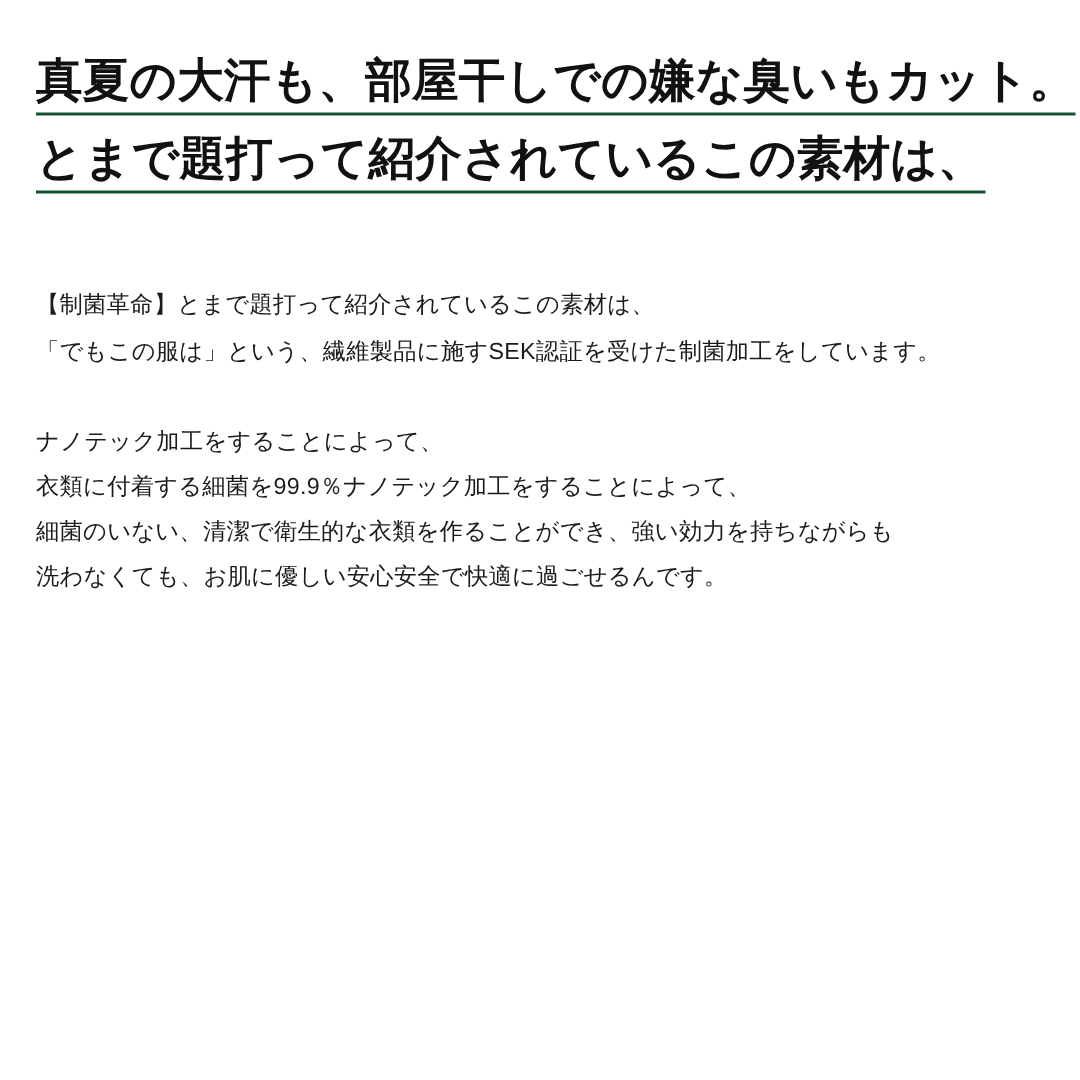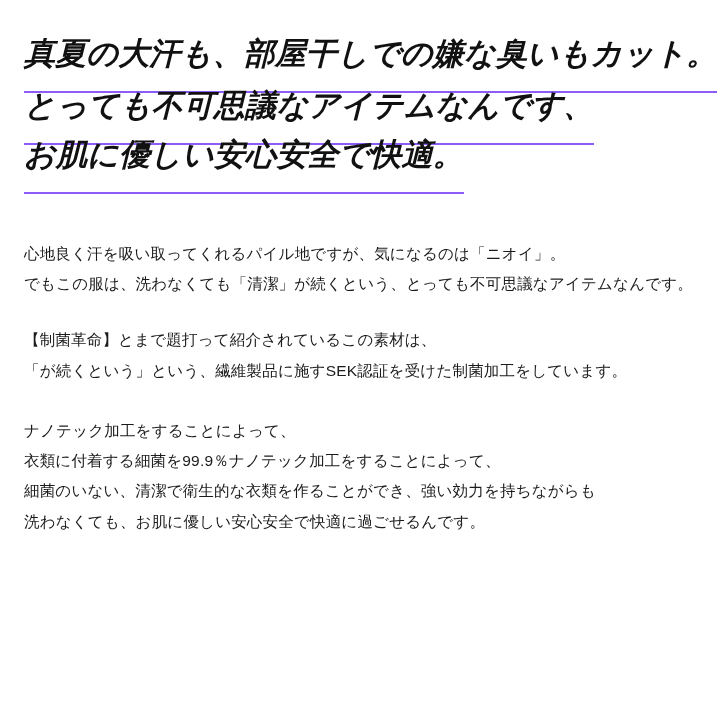--- a/index.html
+++ b/index.html
@@ -34,23 +34,22 @@
     font-size: 31px;
     font-weight: 700;
     line-height: 1.28;
     letter-spacing: 0.005em;
     color: #111111;
     white-space: nowrap;
     margin-bottom: 6px;
   }
   .headline-line span.ul {
     display: inline;
-    border-bottom: 2px solid #8b5cf6;
-    padding-bottom: 20px;
-    font-style: italic;
+    border-bottom: 2px solid #14532d;
+    padding-bottom: 4px;
   }
   .headline-line.l2 {
     margin-top: 12px;
   }
   .headline-line.l3 {
     margin-top: 10px;
   }
 
   
   .body-copy {
@@ -76,34 +75,29 @@
     margin-top: 30px;
   }
 </style>
 </head>
 <body>
 
 <div class="page">
 
   <div class="headline">
     <div class="headline-line l1"><span class="ul">真夏の大汗も、部屋干しでの嫌な臭いもカット。</span></div>
-    <div class="headline-line l2"><span class="ul">とっても不可思議なアイテムなんです、</span></div>
-    <div class="headline-line l3"><span class="ul">お肌に優しい安心安全で快適。</span></div>
+    <div class="headline-line l2"><span class="ul">とまで題打って紹介されているこの素材は、</span></div>
   </div>
 
   <div class="body-copy">
 
-    <div class="para p1">
-      <span class="para-line">心地良く汗を吸い取ってくれるパイル地ですが、気になるのは「ニオイ」。</span>
-      <span class="para-line">でもこの服は、洗わなくても「清潔」が続くという、とっても不可思議なアイテムなんです。</span>
-    </div>
 
     <div class="para p2">
       <span class="para-line">【制菌革命】とまで題打って紹介されているこの素材は、</span>
-      <span class="para-line">「が続くという」という、繊維製品に施すSEK認証を受けた制菌加工をしています。</span>
+      <span class="para-line">「でもこの服は」という、繊維製品に施すSEK認証を受けた制菌加工をしています。</span>
     </div>
 
     <div class="para p3">
       <span class="para-line">ナノテック加工をすることによって、</span>
       <span class="para-line">衣類に付着する細菌を99.9％ナノテック加工をすることによって、</span>
       <span class="para-line">細菌のいない、清潔で衛生的な衣類を作ることができ、強い効力を持ちながらも</span>
       <span class="para-line">洗わなくても、お肌に優しい安心安全で快適に過ごせるんです。</span>
     </div>
 
   </div>

